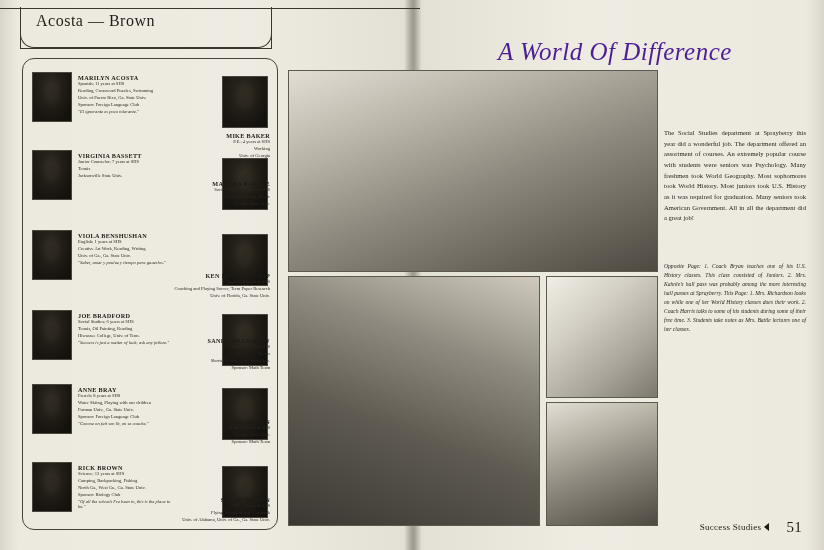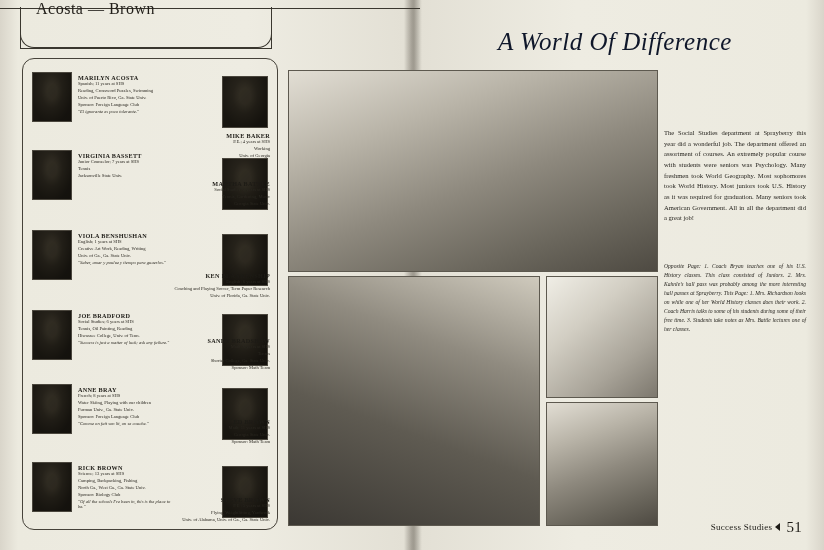--- a/index.html
+++ b/index.html
@@ -32,21 +32,21 @@
   }
   .hdr-frame:before{
     content:"";position:absolute;left:-1px;top:-1px;width:100%;height:40px;
     border-left:1px solid #3a372f;border-bottom:1px solid #3a372f;border-right:1px solid #3a372f;
     border-radius:0 0 14px 14px;
   }
   .hdr-top-line{
     position:absolute;left:0;top:8px;width:420px;height:1px;background:#3a372f;
   }
   .page-head{
-    position:absolute;left:36px;top:0;
+    position:absolute;left:36px;top:12px;
     font-size:16px;letter-spacing:.5px;color:#221f1a;
   }
   
   .portrait-frame{
     position:absolute;left:22px;top:58px;width:254px;height:470px;
     border:1px solid #46423a;border-radius:12px 12px 12px 12px;
   }
   .portraits{
     position:absolute;left:26px;top:62px;width:246px;height:462px;
     overflow:hidden;
@@ -58,22 +58,22 @@
     background-image:
       radial-gradient(ellipse at 50% 38%, #cfcabd 0 18%, #9a958a 40%, #6f6a60 75%),
       linear-gradient(135deg,#8b867b,#5d594f);
     background-blend-mode:multiply;
   }
   .pname{font-size:6.2px;font-weight:bold;letter-spacing:.3px;color:#1d1b16;}
   .pinfo{font-size:4.6px;line-height:1.5;color:#2a2720;}
   .pquote{font-size:4.6px;font-style:italic;color:#2a2720;}
   
   .title{
-    position:absolute;left:498px;top:28px;
-    font-style:italic;font-size:25px;color:#0f172a;letter-spacing:.5px;
+    position:absolute;left:498px;top:38px;
+    font-style:italic;font-size:25px;color:#4c1d95;letter-spacing:.5px;
     font-family:"Liberation Serif", serif;
   }
   .ph{
     position:absolute;border:1px solid #5d594f;
     background-image:
       linear-gradient(160deg,#e2ded4 0%,#b9b4a8 28%,#8e897e 55%,#6a665c 80%,#4e4a42 100%);
   }
   .ph.dark{
     background-image:
       linear-gradient(200deg,#cfcabd 0%,#908b80 30%,#5f5b52 60%,#3b3833 100%);
@@ -84,21 +84,21 @@
   }
   .bodytext{
     position:absolute;font-size:6.6px;line-height:1.62;color:#201e19;text-align:justify;
   }
   .caption{
     position:absolute;font-size:5.6px;line-height:1.62;color:#201e19;font-style:italic;text-align:justify;
   }
   .folio{
     position:absolute;right:22px;bottom:14px;font-size:9px;color:#1d1b16;letter-spacing:.3px;
   }
-  .folio .num{font-size:15px;vertical-align:-2px;margin-left:3px;}
+  .folio .num{font-size:15px;vertical-align:-2px;margin-left:14px;}
   .tri{display:inline-block;width:0;height:0;border-top:4px solid transparent;border-bottom:4px solid transparent;border-right:5px solid #1d1b16;margin:0 3px -1px 3px;}
 </style>
 </head>
 <body>
 
 <div class="spread">
 
   <div class="page left"></div>
   <div class="page right"></div>
   <div class="gutter"></div>

